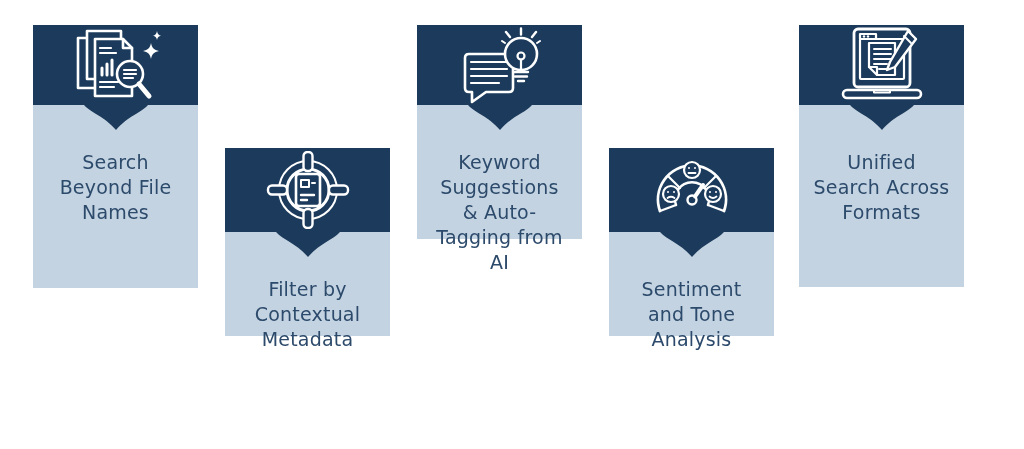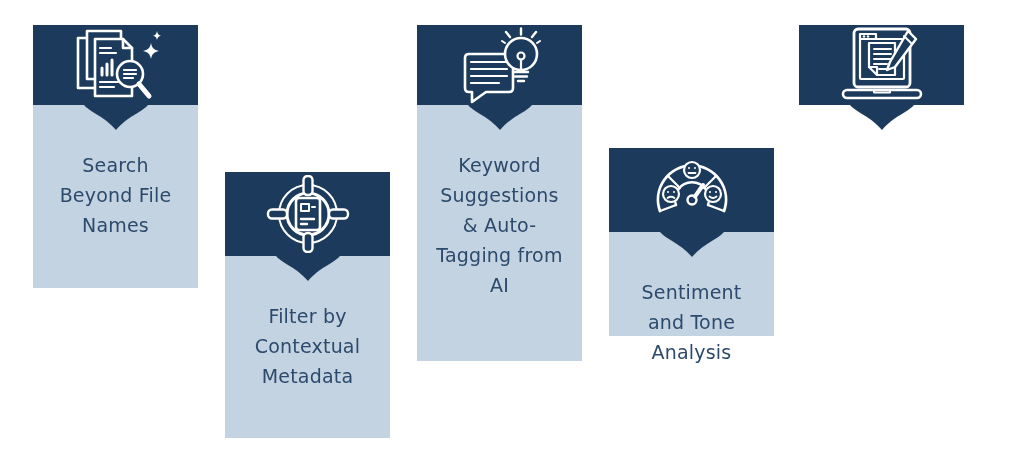--- a/index.html
+++ b/index.html
@@ -3,43 +3,43 @@
 <meta charset="utf-8">
 <style>
   html,body{margin:0;padding:0;}
   body{
     width:1024px;height:449px;position:relative;overflow:hidden;
     background:#ffffff;
     font-family:"DejaVu Sans","Liberation Sans",sans-serif;
   }
   .card{position:absolute;width:165px;}
   .card-1{left:33px;top:25px;height:263px;--hh:80px;}
-  .card-2{left:225px;top:148px;height:266px;margin-top:24px;--hh:84px;}
-  .card-3{left:417px;top:25px;height:336px;border-radius:13px;--hh:80px;}
+  .card-2{left:225px;top:148px;height:188px;--hh:84px;}
+  .card-3{left:417px;top:25px;height:214px;border-radius:13px;--hh:80px;}
   .card-4{left:609px;top:148px;height:188px;--hh:84px;}
   .card-5{left:799px;top:25px;height:262px;--hh:80px;}
   .card-header{
     height:var(--hh);background:#1c3b5c;
     display:flex;align-items:center;justify-content:center;
     position:relative;z-index:2;
   }
   .card-header svg{display:block;}
   .card-body{
     position:absolute;top:var(--hh);left:0;right:0;bottom:0;
     background:#c4d3e1;
     display:flex;flex-direction:column;align-items:center;
     padding-top:45px;box-sizing:border-box;
   }
   .pointer{
     position:absolute;top:var(--hh);left:50%;transform:translateX(-50%);
     z-index:3;display:block;
   }
   .card-label{
     white-space:pre-line;text-align:center;
-    color:#2c4a6b;font-size:19px;line-height:30px;
+    color:#2c4a6b;font-size:19px;line-height:25px;
     font-weight:500;letter-spacing:.2px;
     max-width:157px;
   }
 </style>
 </head>
 <body>
 
 <div class="card card-1">
   <div class="card-header">
     <svg width="90" height="78" viewBox="0 0 90 78" fill="none" stroke="#ffffff" stroke-width="2.6" stroke-linecap="round" stroke-linejoin="round">
@@ -163,13 +163,18 @@
       <path d="M37,23 H54 M37,28 H54 M37,33 H54 M37,38 H50 M42,43 H52" stroke-width="2"></path>
       <path d="M71,5 L79,13 L58,41 L50,44 L53,36 Z" fill="#1c3b5c" stroke-width="2.4"></path>
       <path d="M67,10 L74,17" stroke-width="2"></path>
       <rect x="6" y="64" width="78" height="8" rx="4" stroke-width="2.6"></rect>
       <path d="M37,64 V66.5 H53 V64" stroke-width="2"></path>
     </svg>
   </div>
   <svg class="pointer" width="64" height="26" viewBox="0 0 64 26">
     <path d="M0,0 L64,0 C57,8 44,11 32,25 C20,11 7,8 0,0 Z" fill="#1c3b5c"></path>
   </svg>
+  <div class="card-body">
+    <div class="card-label">Unified
+Search Across
+Formats</div>
+  </div>
 </div>
 
 </body></html>

